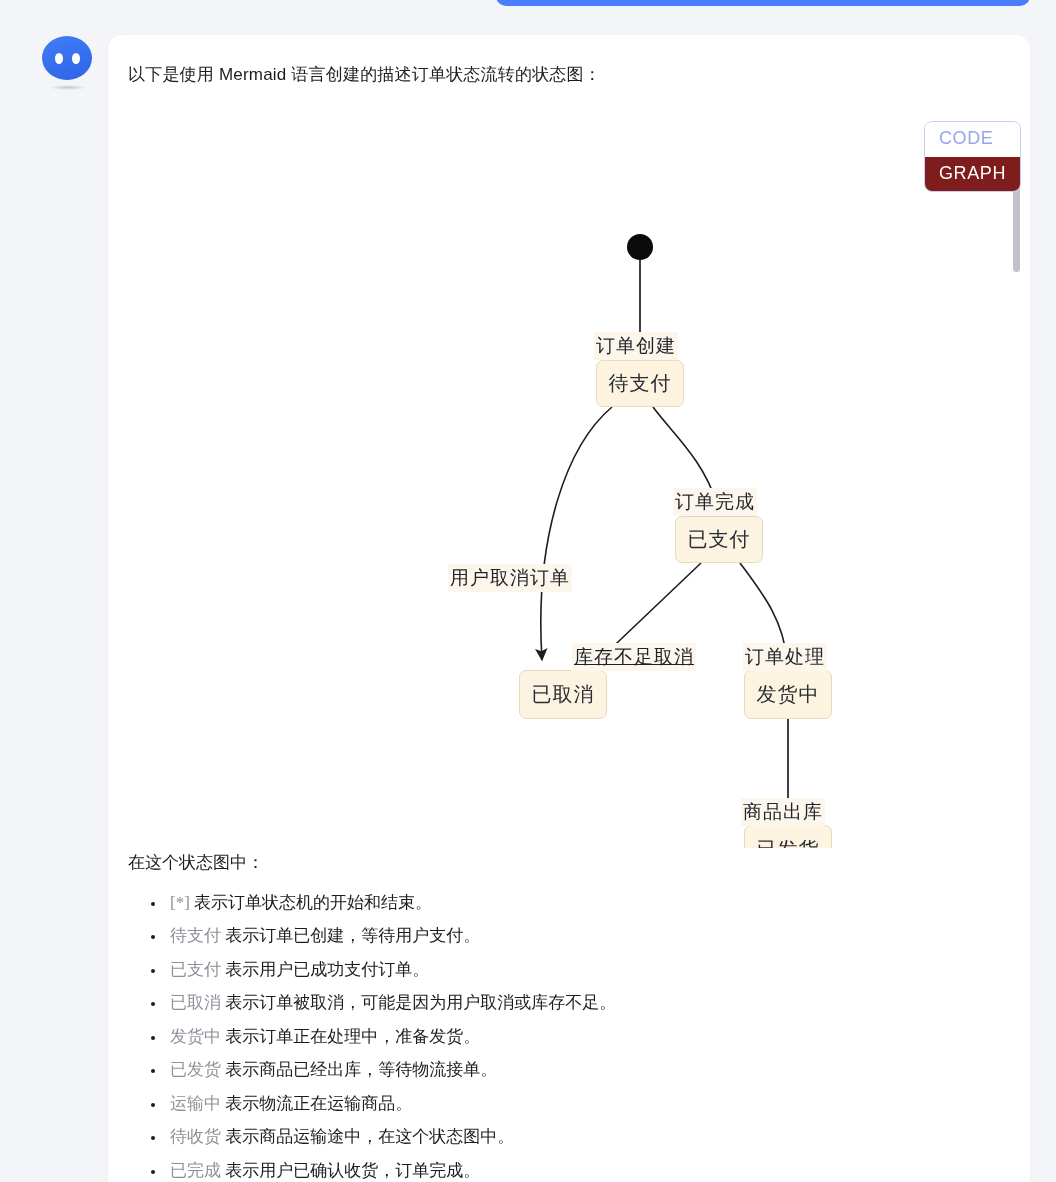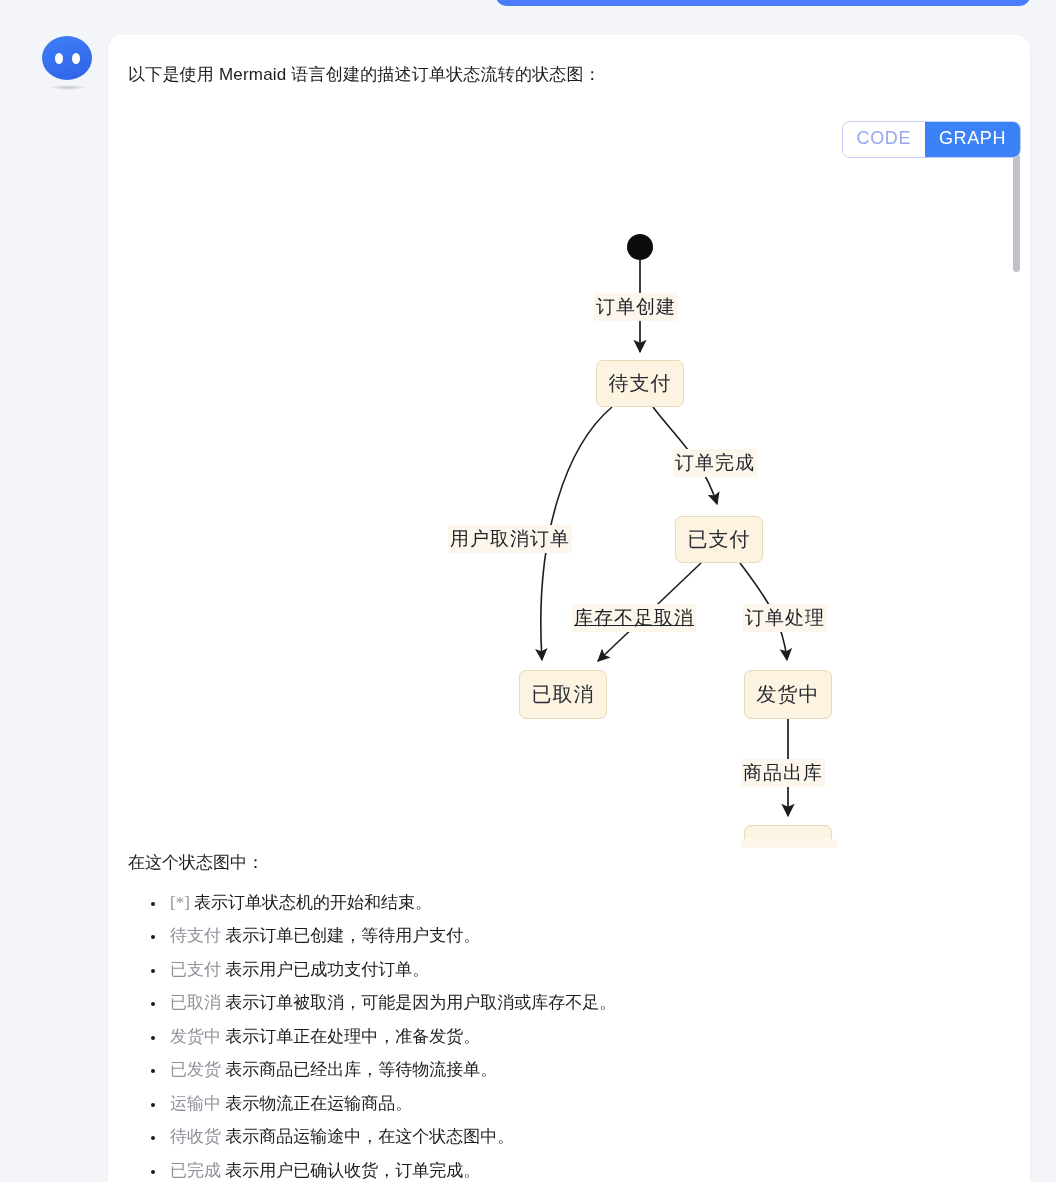--- a/index.html
+++ b/index.html
@@ -45,46 +45,47 @@
 
   
   .mermaid-box{
     position:absolute;left:20px;top:69px;width:902px;height:744px;
     background:#fff;overflow:hidden;
   }
   .toggle{
     position:absolute;right:9px;top:17px;z-index:6;
     display:flex;border:1px solid #c5cdf8;border-radius:8px;overflow:hidden;
     background:#fff;
+    flex-direction:column;
   }
   .toggle .seg{
     font-size:18px;letter-spacing:.6px;font-weight:400;
     padding:5px 14px 7px;line-height:1.25;
   }
   .seg.code{color:#98a6ef;background:#fff;}
-  .seg.graph{color:#ffffff;background:#3b82f6;}
+  .seg.graph{color:#ffffff;background:#7f1d1d;}
 
   .scrollbar{
     position:absolute;right:10px;top:50px;width:7px;height:118px;
     background:#bfc2c9;border-radius:4px;z-index:5;
   }
 
   .diagram{position:absolute;left:0;top:0;width:902px;height:744px;}
   .node{
     position:absolute;box-sizing:border-box;
     background:#fdf3e1;border:1px solid #e8d9b8;border-radius:7px;
     display:flex;align-items:center;justify-content:center;
     font-size:20px;color:#282c34;letter-spacing:1px;
   }
   .startnode{
     position:absolute;width:26px;height:26px;border-radius:50%;background:#0b0b0b;
   }
   .elabel{
     position:absolute;background:#fdf6ec;color:#1f2328;
-    font-size:19px;letter-spacing:1px;white-space:nowrap;padding:1px 2px;
+    font-size:19px;letter-spacing:1px;white-space:nowrap;padding:1px 2px;margin-top:39px;
   }
   svg.edges{position:absolute;left:0;top:0;width:902px;height:744px;overflow:visible;}
 
   
   .body-text{
     position:absolute;left:20px;top:815px;width:880px;
     font-size:17px;color:#1c1d20;
   }
   .body-text .lead{margin:0 0 10px;line-height:1.5;}
   ul.states{margin:0;padding:0 0 0 38px;list-style:disc;}

